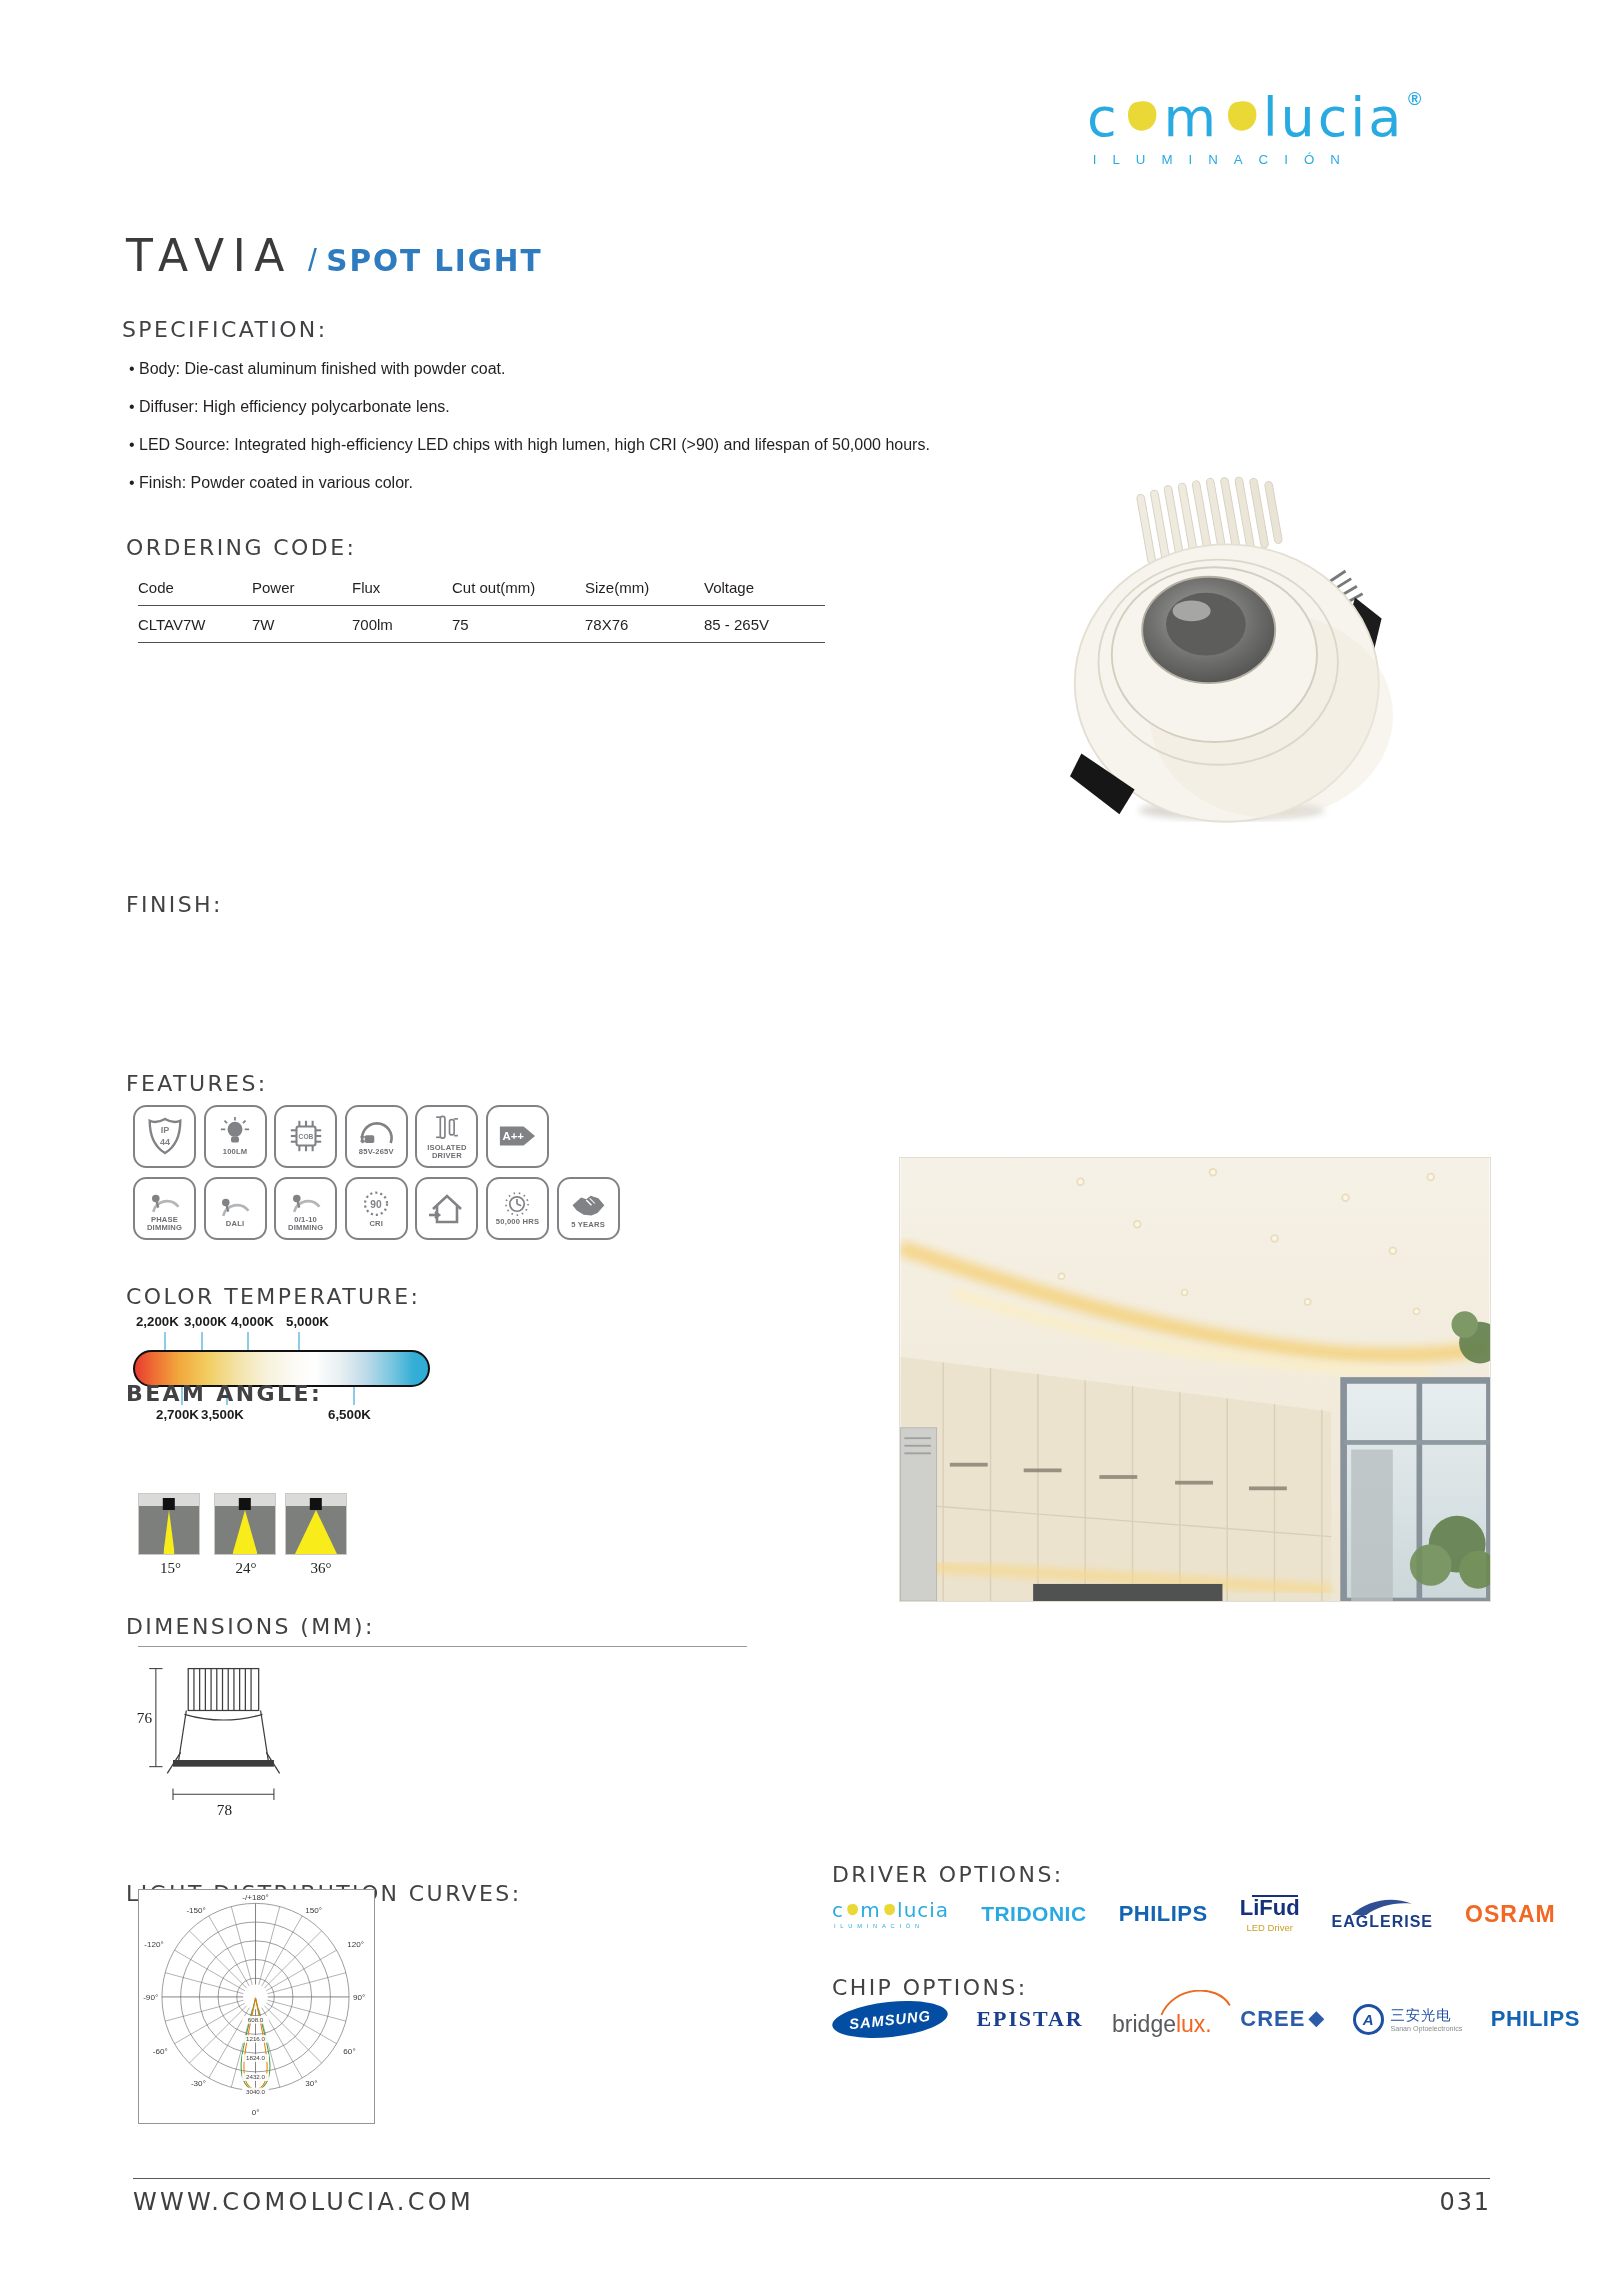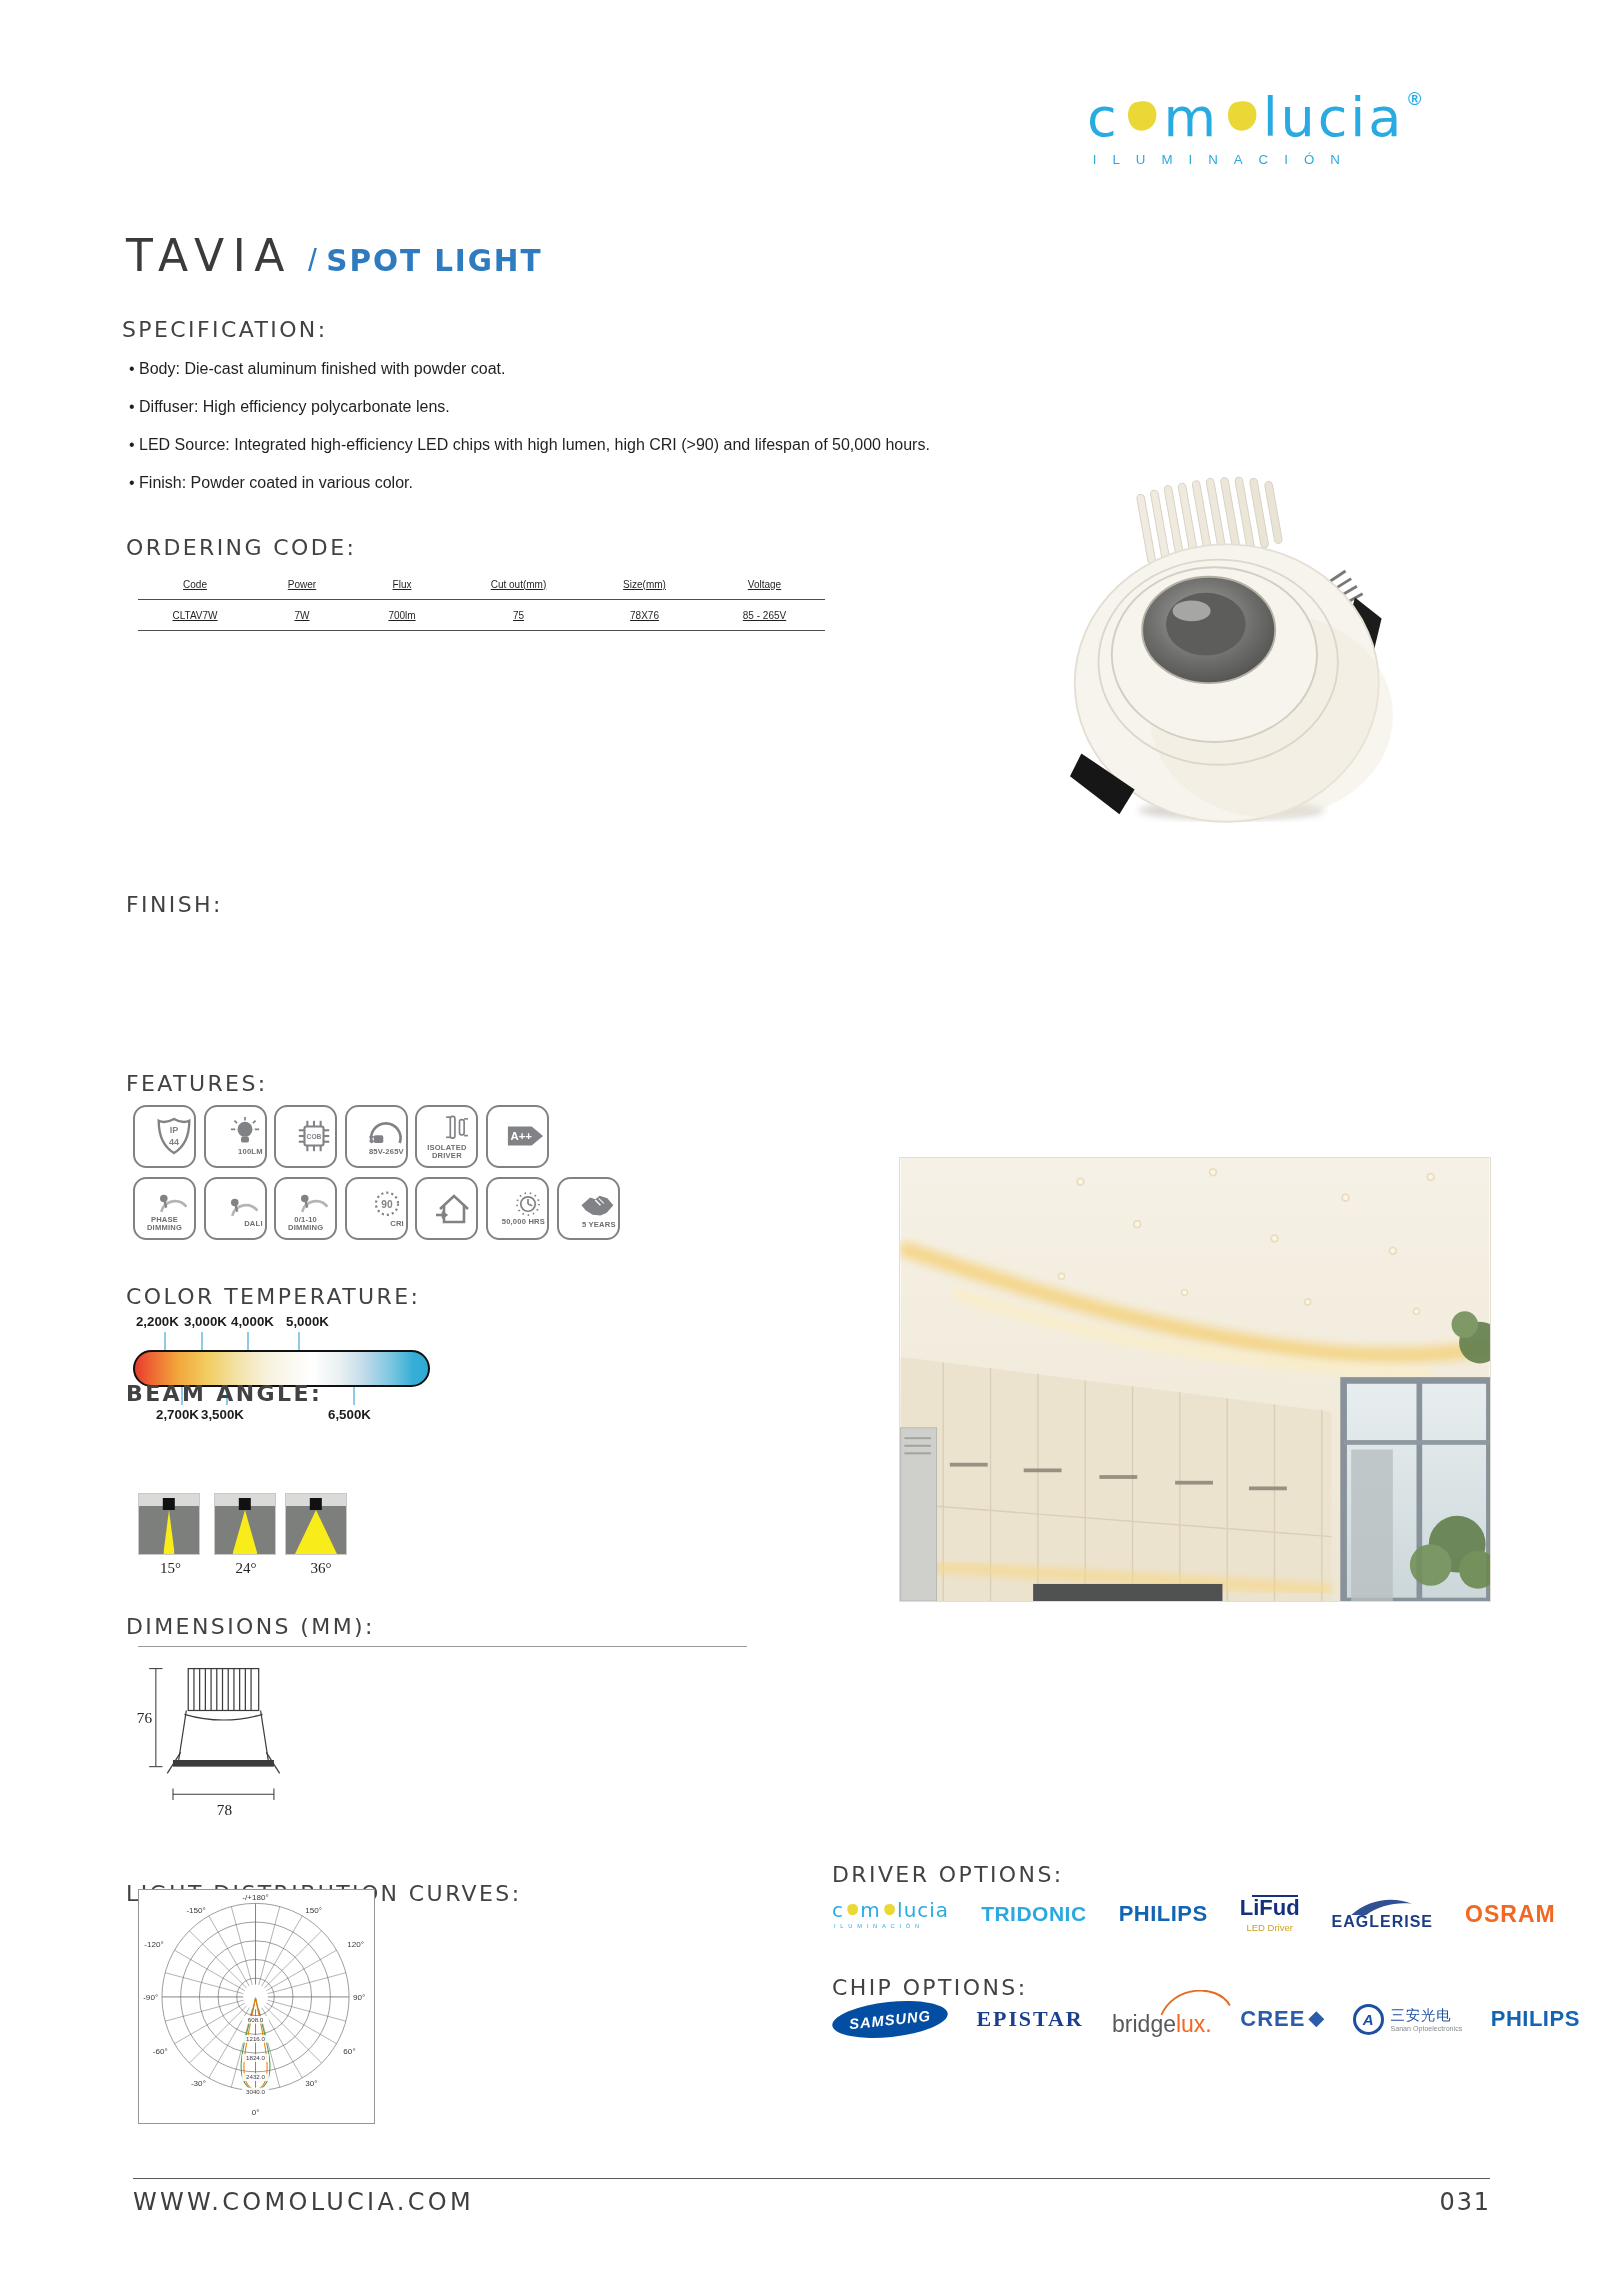--- a/index.html
+++ b/index.html
@@ -25,38 +25,38 @@
   .title-sep { font-size:32px; color:#2e7bbf; margin:0 9.5px 0 15px; font-weight:300;}
   .title-type { font-family:"DejaVu Sans", sans-serif; font-size:29.5px; font-weight:600; letter-spacing:1.9px; color:#2e7bbf; }
 
   
   .spec-list { position:absolute; left:129px; top:360px; list-style:none; }
   .spec-list li { font-size:16px; margin-bottom:20px; color:#231f20; }
 
   
   .otable { position:absolute; left:138px; top:569px; width:687px; }
   .ot-row { display:grid; grid-template-columns:114px 100px 100px 133px 119px 121px; }
-  .ot-row span { text-align:center; font-size:10px; padding:9.5px 0;text-decoration:underline; }
+  .ot-row span { font-size:15px; padding:9.5px 0; }
   .ot-head span { font-weight:500; }
   .ot-line { border-top:1.9px solid #4d4d4f; }
 
   
   .product-photo { position:absolute; left:1032px; top:476px; width:399px; height:361px; }
 
   
   .finish-list { position:absolute; left:138px; top:928px; }
   .fin-row { display:flex; align-items:center; margin-bottom:12.4px; }
   .fin-sw { width:90px; height:26px; border:1.4px solid #231f20; }
   .fin-lb { margin-left:17px; font-size:15px; }
 
   
   .features-row { position:absolute; display:flex; gap:7.6px; }
   .fr1 { left:133px; top:1105px; } .fr2 { left:133px; top:1177px; }
   .fi { width:63px; height:63px; border:2.4px solid #808285; border-radius:13.3px; display:flex;
-        flex-direction:column; align-items:flex-end; justify-content:center; padding:2.9px 1.9px; background:#fff;}
+        flex-direction:column; align-items:center; justify-content:center; padding:2.9px 1.9px; background:#fff;}
   .fi svg { flex:0 0 auto; }
   .fi-c { font-size:7.6px; line-height:8px; text-align:center; color:#6d6e71; font-weight:bold; margin-top:1.9px; letter-spacing:0.2px;}
 
   
   .ct-block { position:absolute; left:133px; top:1314px; width:314px; height:112px; }
   .ct-lab { position:absolute; font-size:13.3px; font-weight:bold; color:#1d1d1f; white-space:nowrap; }
   .ct-tick { position:absolute; width:2.4px; background:#8ecbe8; }
   .ct-bar { position:absolute; left:0; top:36px; width:297px; height:37px; border:2.9px solid #111;
             border-radius:19px;
             background:linear-gradient(90deg,#e63b2e 0%,#ee6a33 6%,#f2a83c 15%,#f2ce62 25%,#f3e3a8 35%,

